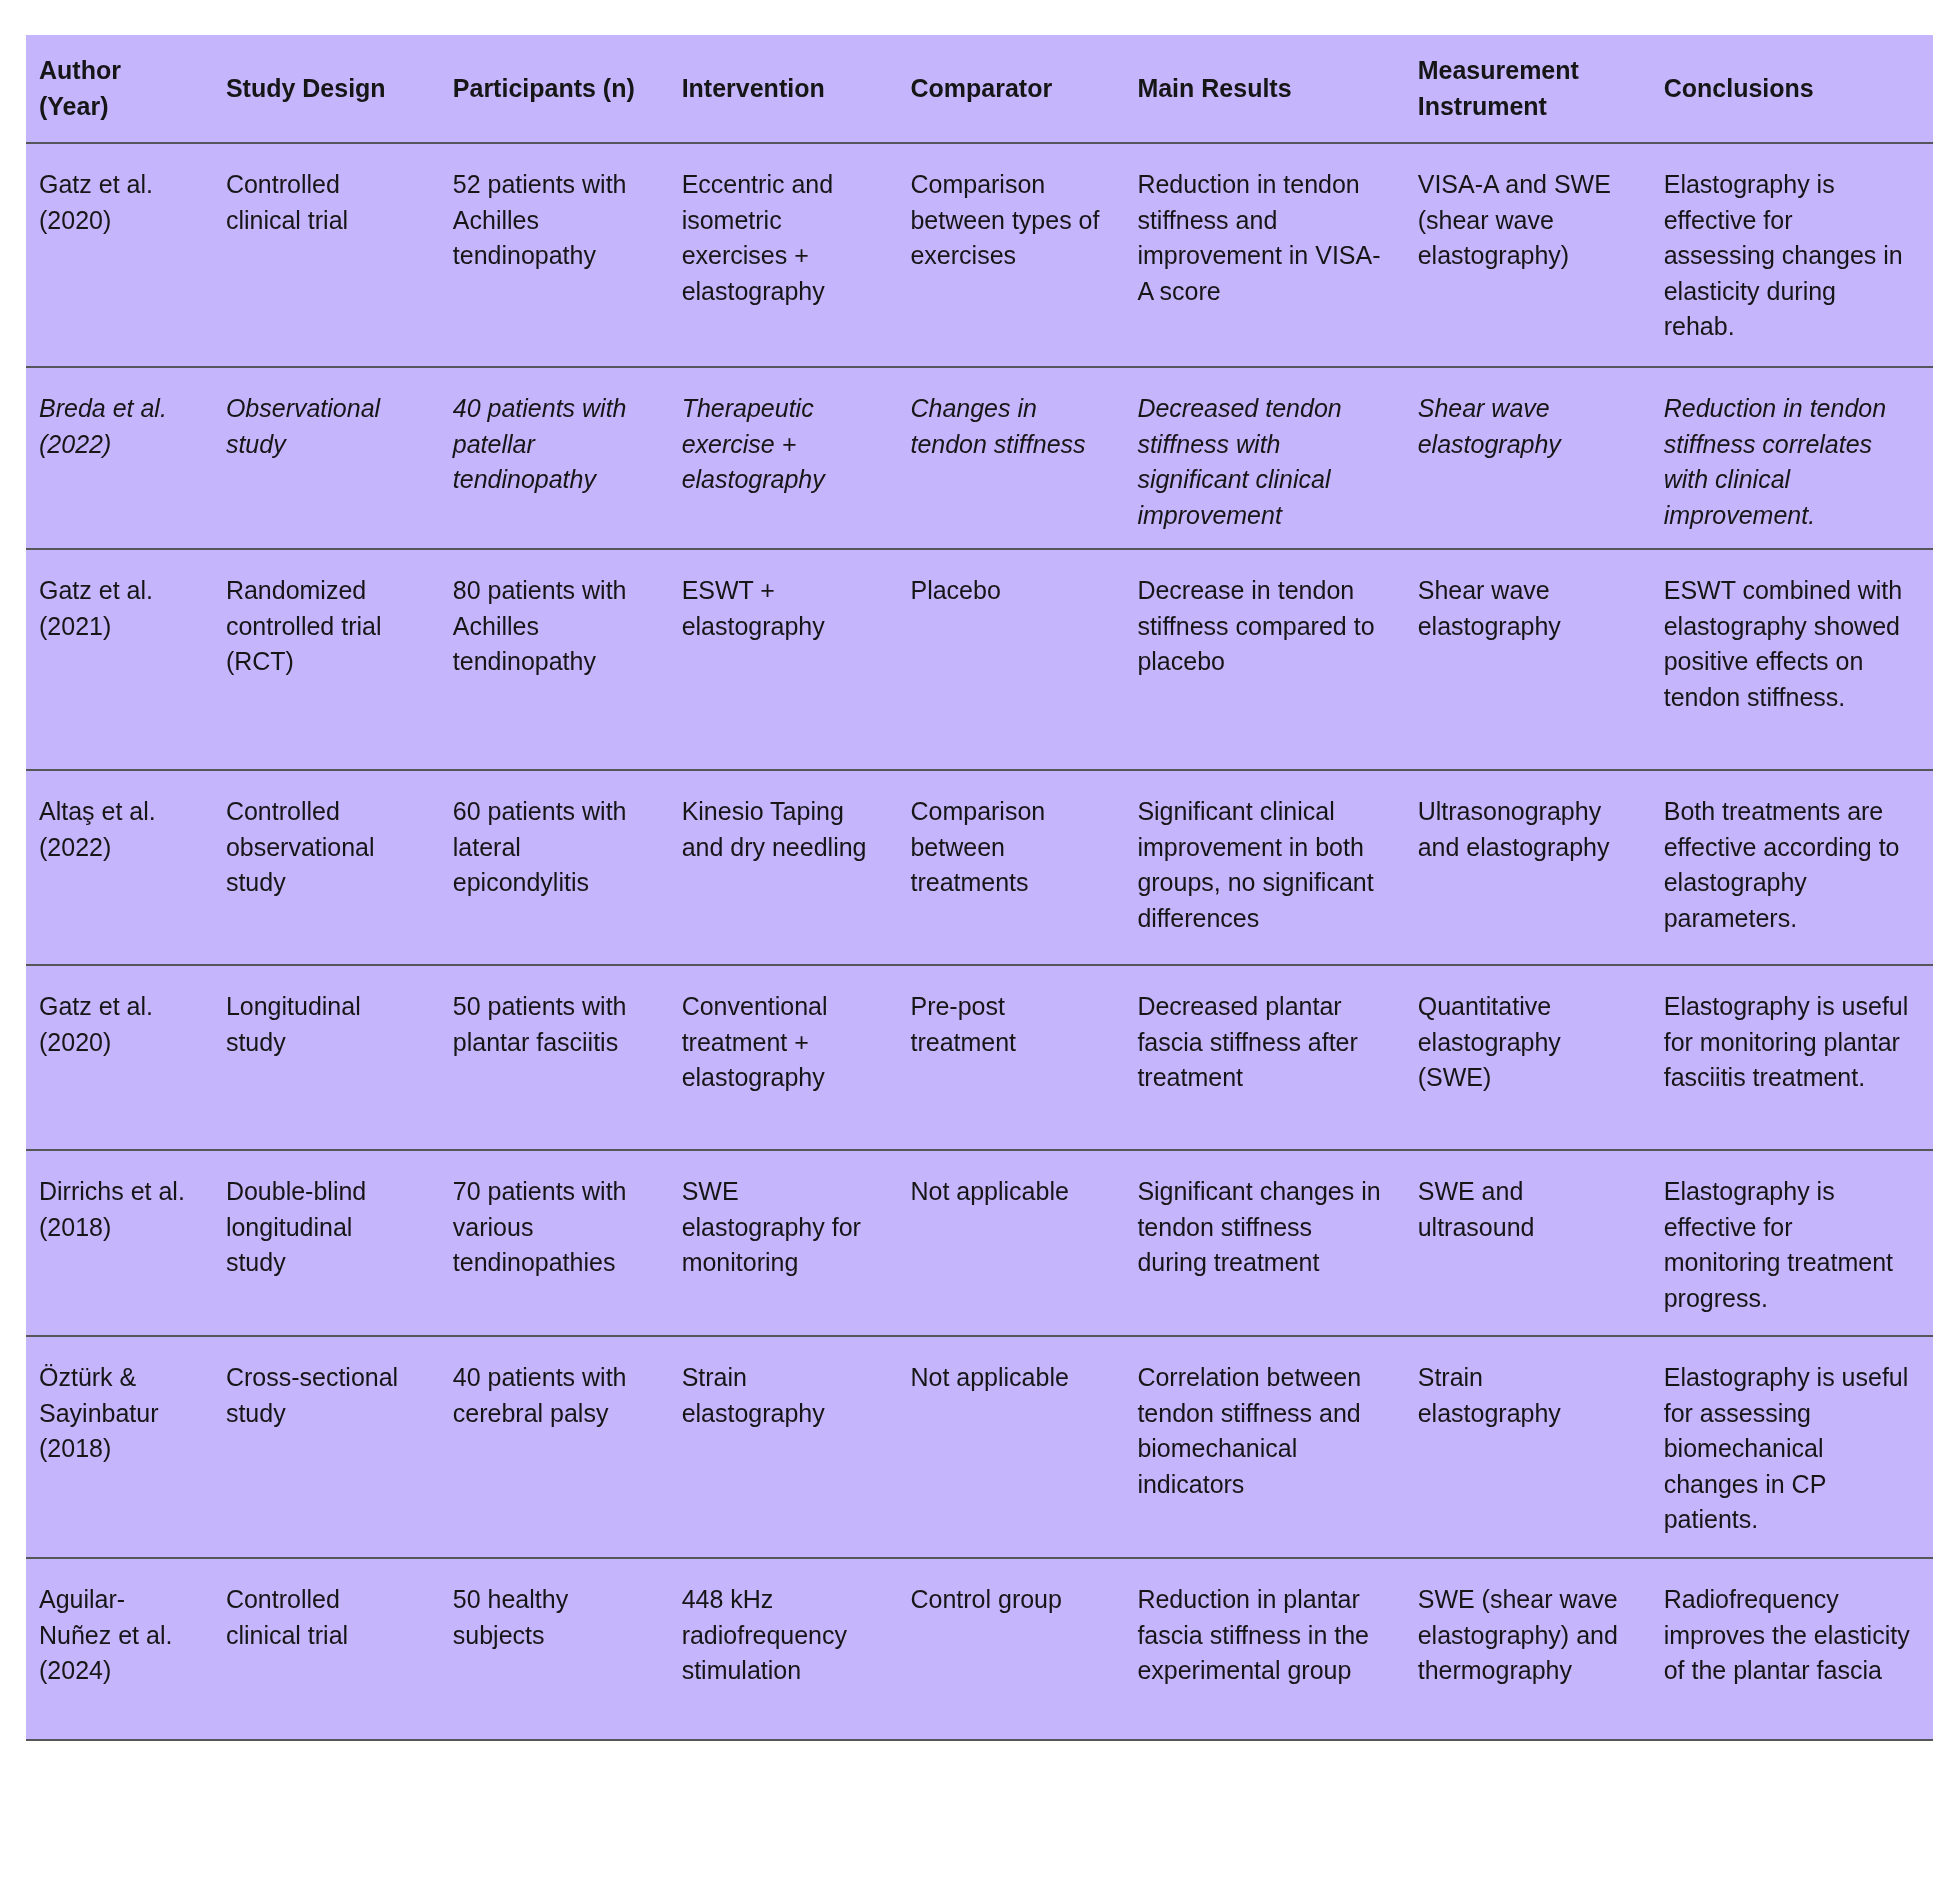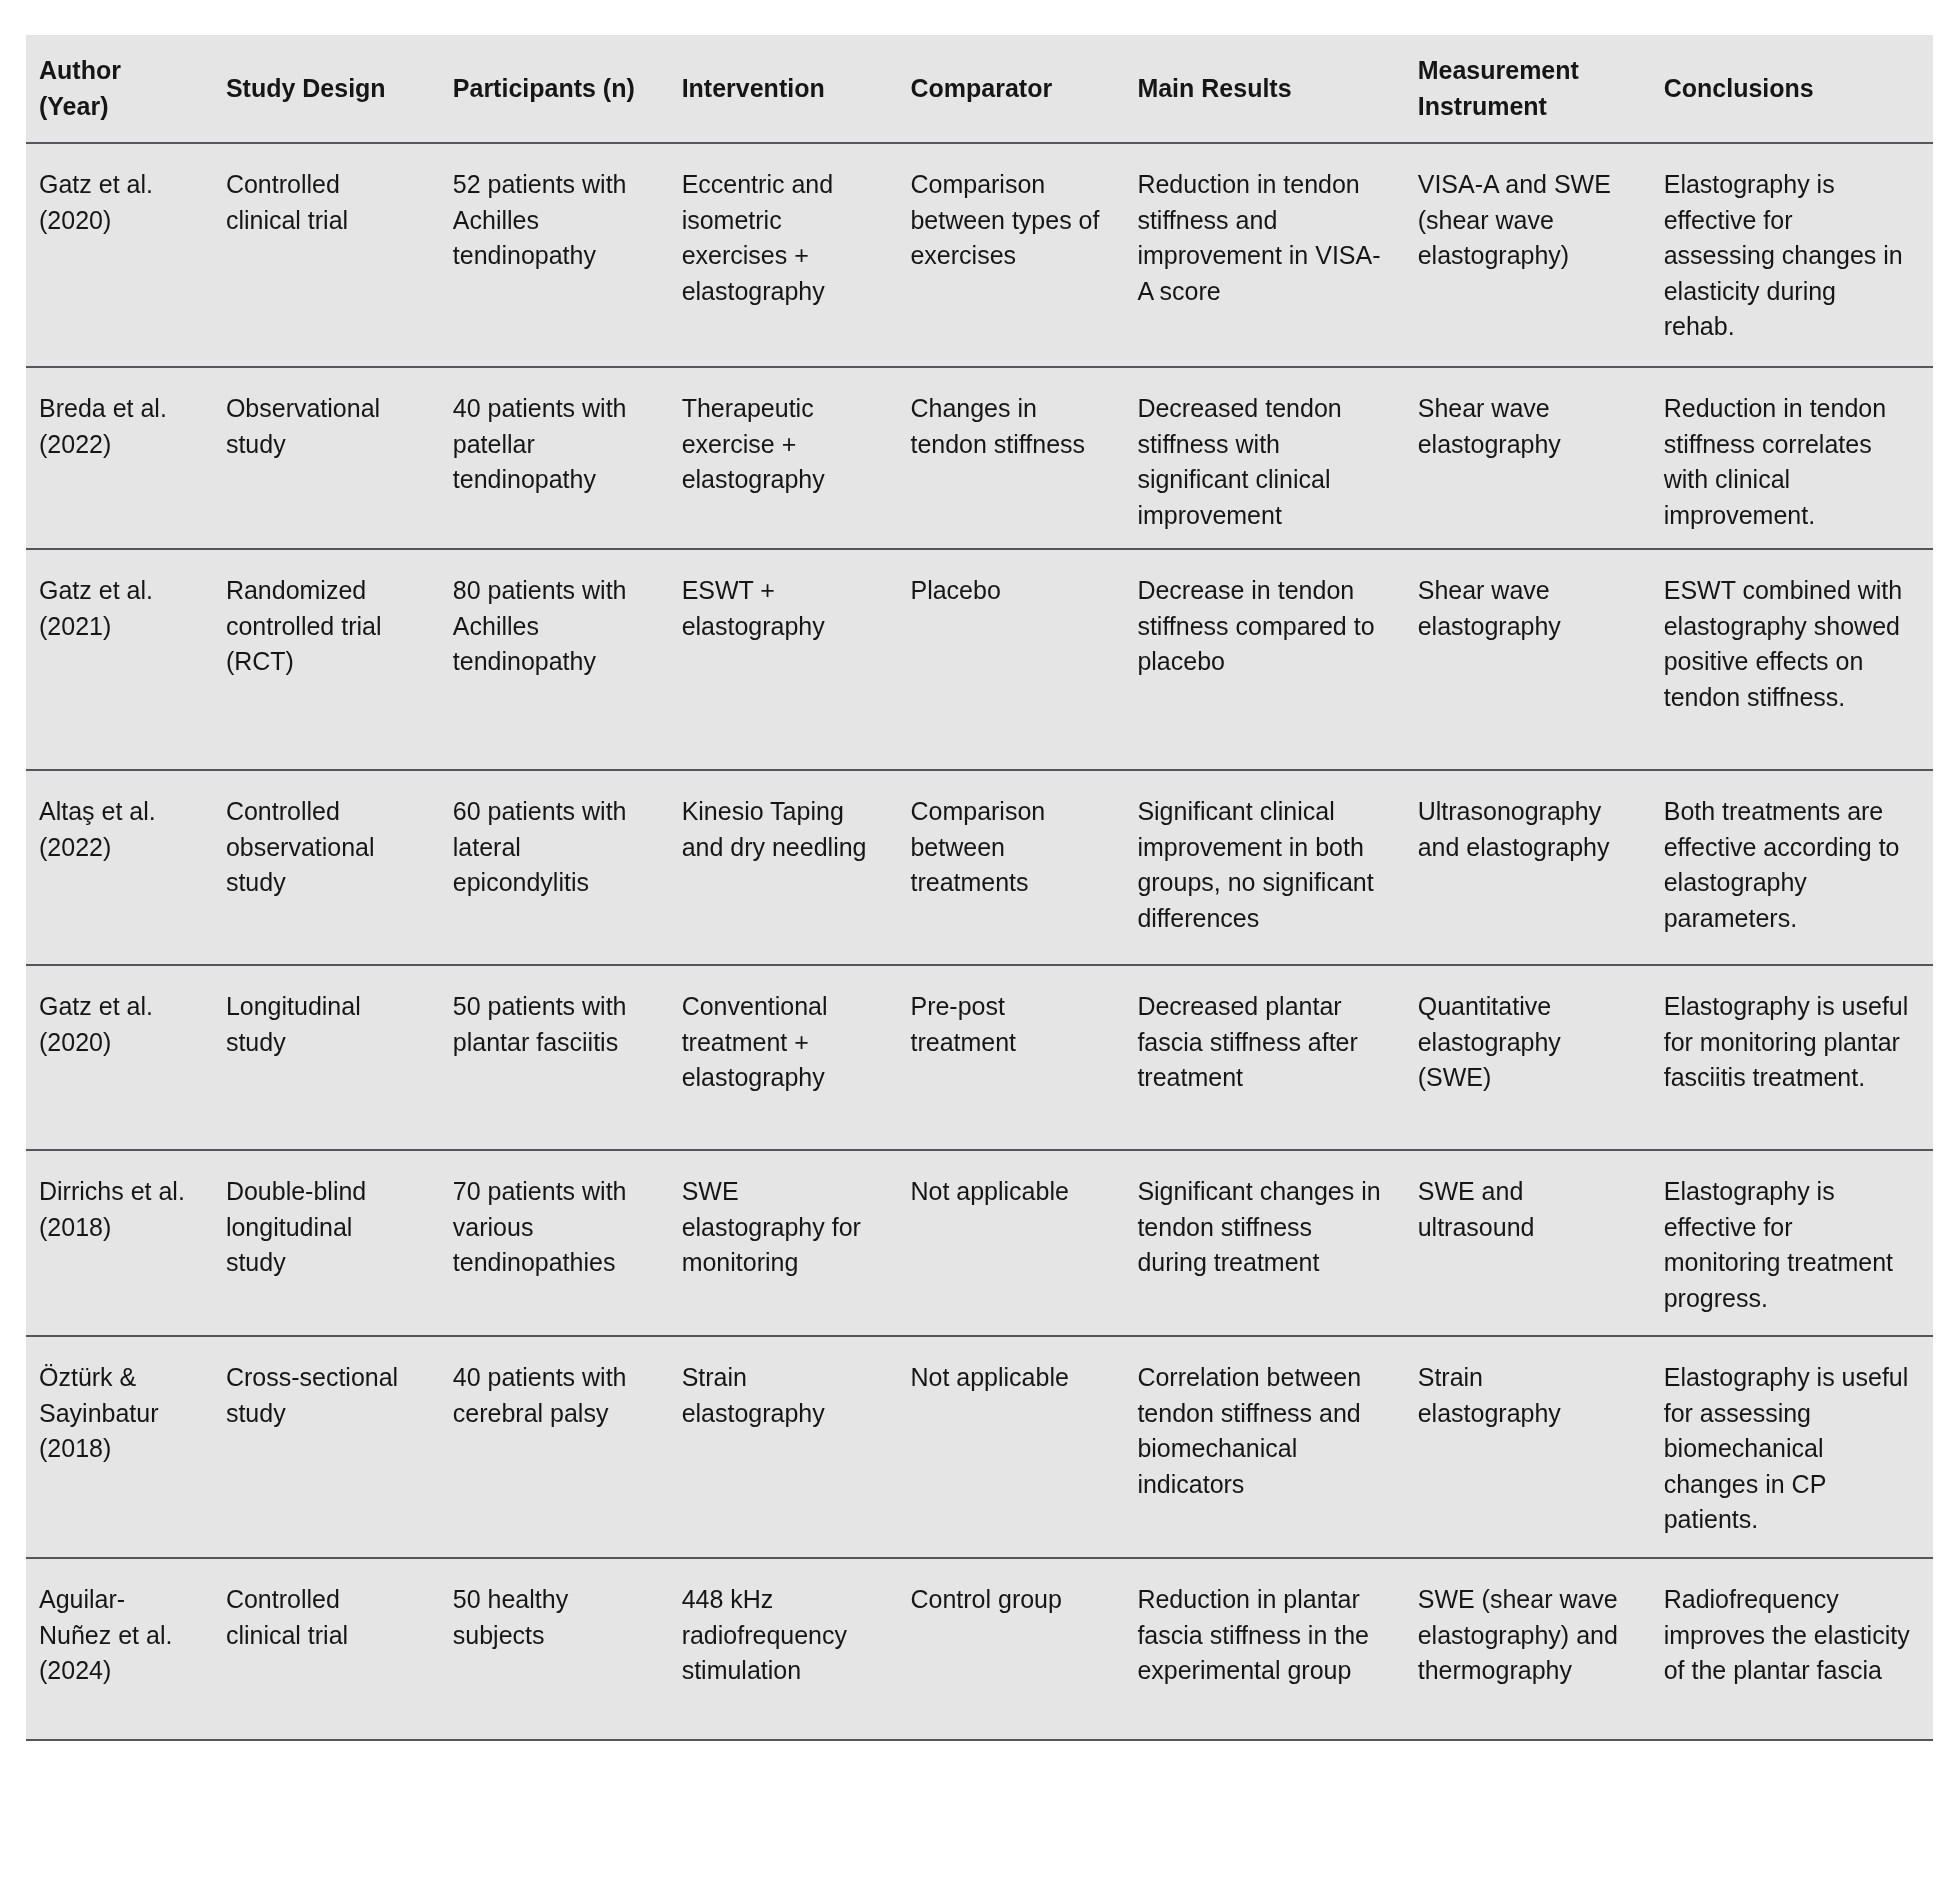--- a/index.html
+++ b/index.html
@@ -30,21 +30,21 @@
     color: #ffffff;
     font-weight: bold;
     font-size: 30px;
     letter-spacing: 0.2px;
     white-space: nowrap;
   }
   table.summary {
     width: 100%;
     border-collapse: collapse;
     table-layout: fixed;
-    background: #e5e5e5;
+    background: #c4b5fd;
   }
   col.c1 { width: 9.8%; }
   col.c2 { width: 11.9%; }
   col.c3 { width: 12.0%; }
   col.c4 { width: 12.0%; }
   col.c5 { width: 11.9%; }
   col.c6 { width: 14.7%; }
   col.c7 { width: 12.9%; }
   col.c8 { width: 14.8%; }
   th, td {
@@ -60,21 +60,21 @@
     font-weight: bold;
     vertical-align: middle;
     height: 108px;
   }
   td {
     vertical-align: top;
     padding-top: 23px;
     padding-bottom: 14px;
   }
   tr.r1 { height: 224px; }
-  tr.r2 { height: 182px; }
+  tr.r2 { height: 182px; font-style: italic; }
   tr.r3 { height: 221px; padding-left: 24px; }
   tr.r4 { height: 195px; }
   tr.r5 { height: 185px; }
   tr.r6 { height: 186px; }
   tr.r7 { height: 222px; }
   tr.r8 { height: 182px; border-radius: 12px; }
 </style>
 </head>
 <body>
 

